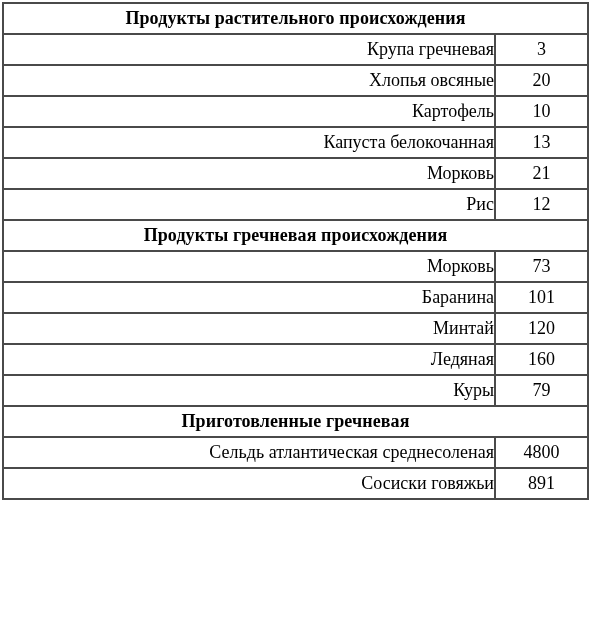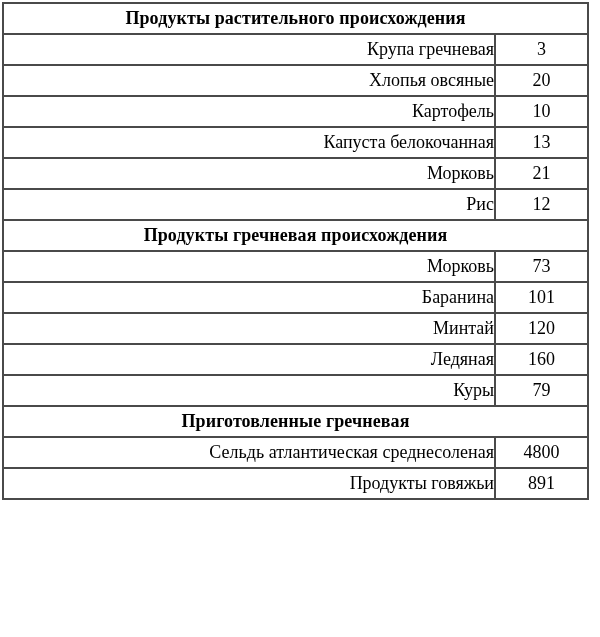--- a/index.html
+++ b/index.html
@@ -131,18 +131,18 @@
           <td class="cell-value">79</td>
         </tr>
         <tr>
           <td class="section-header" colspan="2">Приготовленные гречневая</td>
         </tr>
         <tr>
           <td class="cell-name">Сельдь атлантическая среднесоленая</td>
           <td class="cell-value">4800</td>
         </tr>
         <tr>
-          <td class="cell-name">Продукты говяжьи</td>
+          <td class="cell-name">Сосиски говяжьи</td>
           <td class="cell-value">891</td>
         </tr>
       </tbody>
   </table>
 </div>
 
 </body></html>

